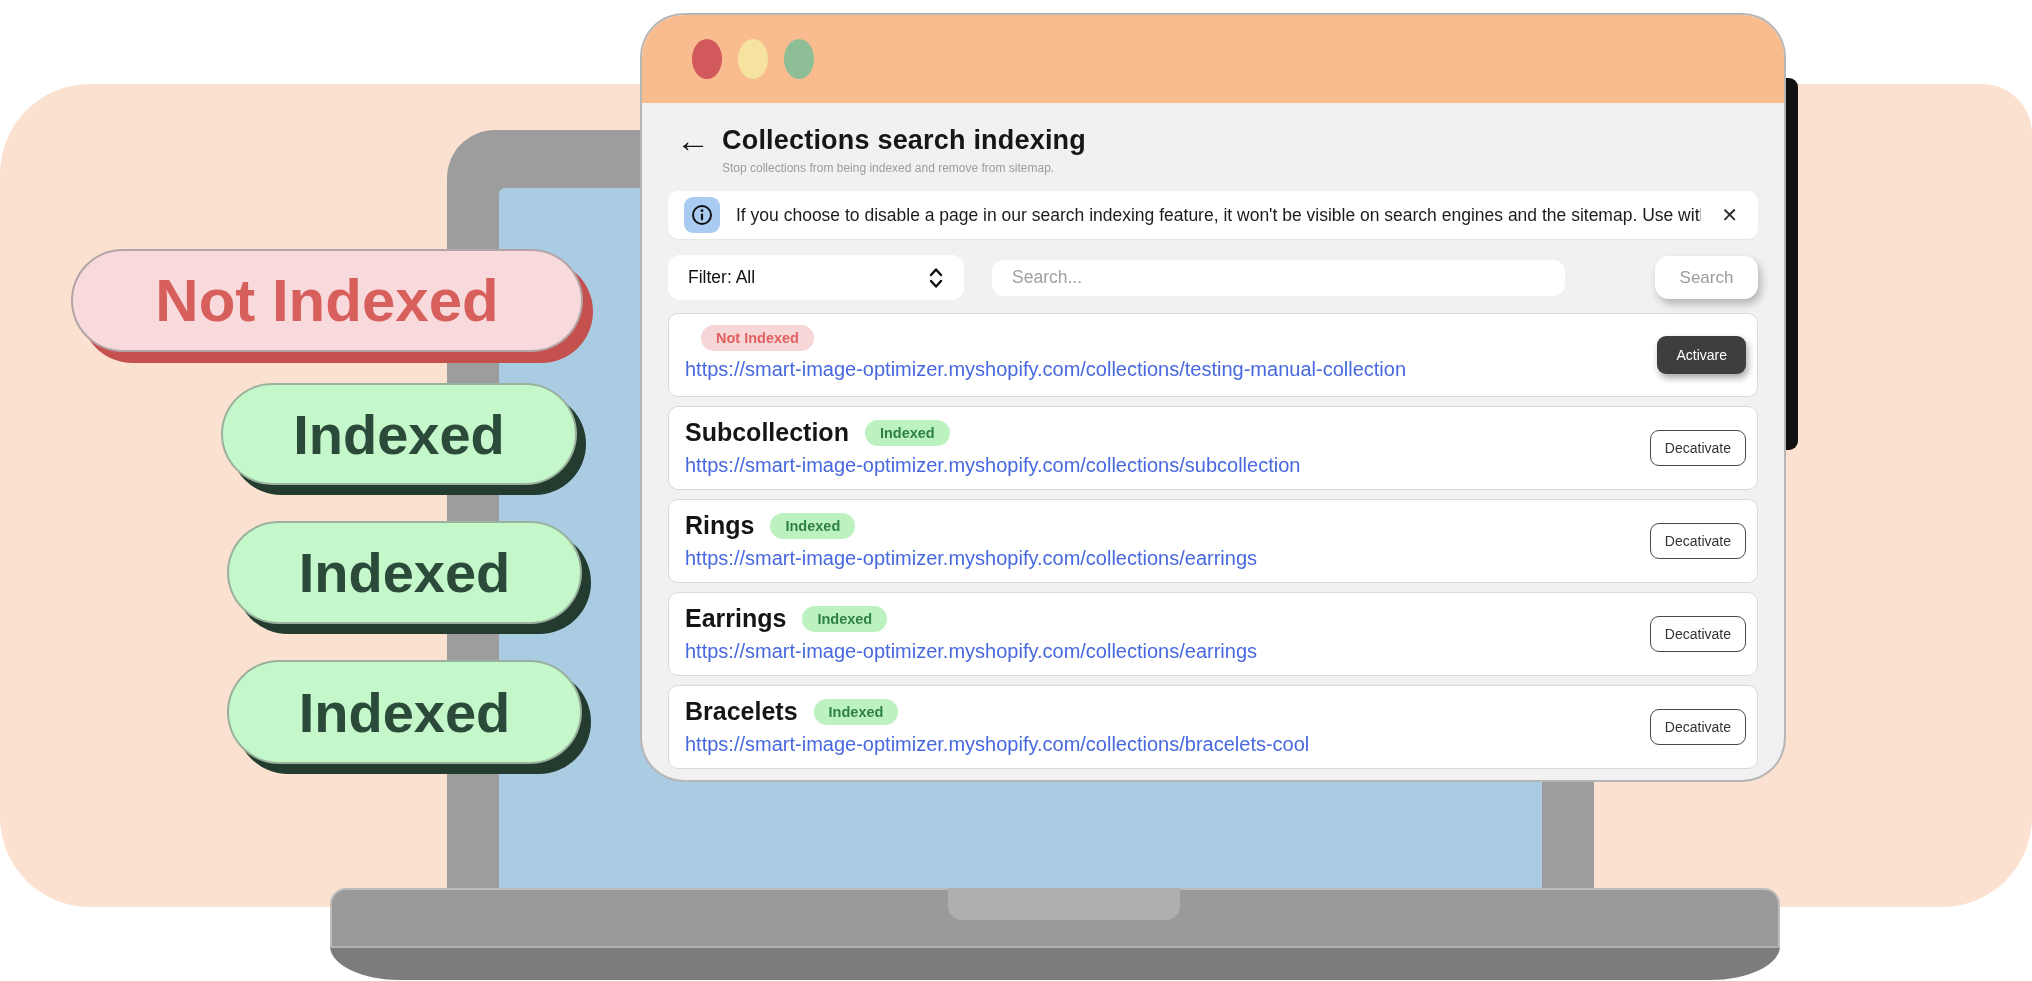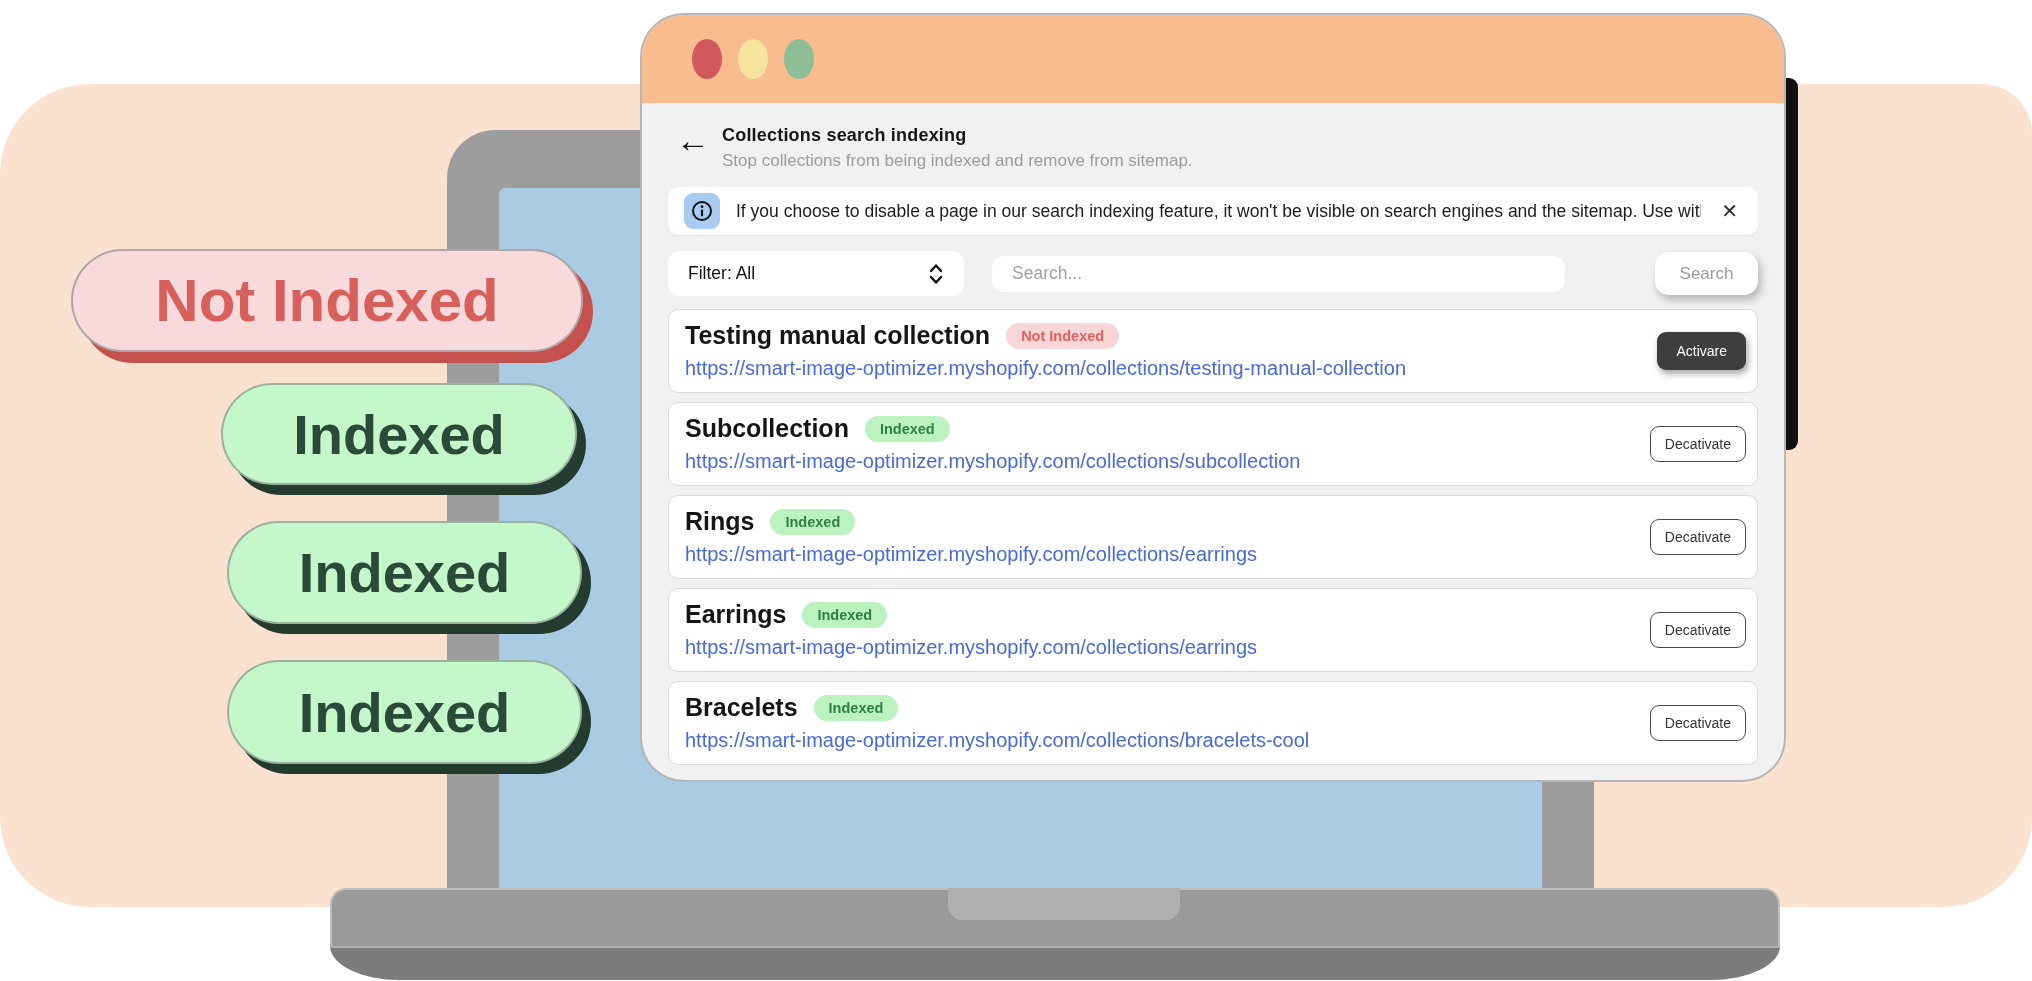--- a/index.html
+++ b/index.html
@@ -38,22 +38,22 @@
     background:#111; border-radius:0 9px 9px 0; z-index:4; }
   .window { position:absolute; left:640px; top:13px; width:1146px; height:769px;
     background:#F1F1F1; border-radius:44px; border:2px solid rgba(110,110,110,.45);
     overflow:hidden; z-index:5; }
   .win-header { height:88px; background:#F9BC8F; display:flex; align-items:center; padding-left:50px; }
   .dot { width:30px; height:40px; border-radius:50%; margin-right:16px; }
 
   .win-content { padding:0 26px; }
   .page-head { display:flex; margin-top:22px; align-items:flex-start; }
   .back-arrow { font-size:34px; line-height:30px; color:#161616; font-weight:bold; margin:0 12px 0 8px; cursor:pointer; }
-  .page-title { font-size:18px; font-weight:bold; color:#161616; letter-spacing:.2px; }
-  .page-subtitle { font-size:17px; color:#9c9c9c; margin-top:5px; }
+  .page-title { font-size:27px; font-weight:bold; color:#161616; letter-spacing:.2px; }
+  .page-subtitle { font-size:12px; color:#9c9c9c; margin-top:5px; }
 
   .banner { margin-top:16px; height:48px; background:#fff; border-radius:10px;
     display:flex; align-items:center; padding:0 16px; box-shadow:0 1px 2px rgba(0,0,0,.06); }
   .info-chip { width:36px; height:36px; background:#A9CBF2; border-radius:9px;
     display:flex; align-items:center; justify-content:center; flex:0 0 auto; }
   .banner-text { flex:1; margin:0 16px; font-size:17.5px; color:#1c1c1c; font-weight:500;
     white-space:nowrap; overflow:hidden; }
   .banner-close { font-size:20px; color:#2e2e2e; cursor:pointer; padding:0 4px; }
 
   .toolbar { margin-top:16px; display:flex; align-items:center; }
@@ -148,21 +148,20 @@
           </svg>
         </div>
         <input class="search-input" type="text" placeholder="Search..." style="">
         <div class="toolbar-spacer"></div>
         <button class="search-btn">Search</button>
       </div>
 
       <div class="cards" id="cards">
   <div class="card">
     <div class="card-top">
-      <span class="card-title">Testing manual collection</span>
       <span class="badge red">Not Indexed</span>
     </div>
     <div class="card-url">https://smart-image-optimizer.myshopify.com/collections/testing-manual-collection</div>
     <button class="card-action dark">Activare</button>
   </div>
 
   <div class="card">
     <div class="card-top">
       <span class="card-title">Subcollection</span>
       <span class="badge green">Indexed</span>

